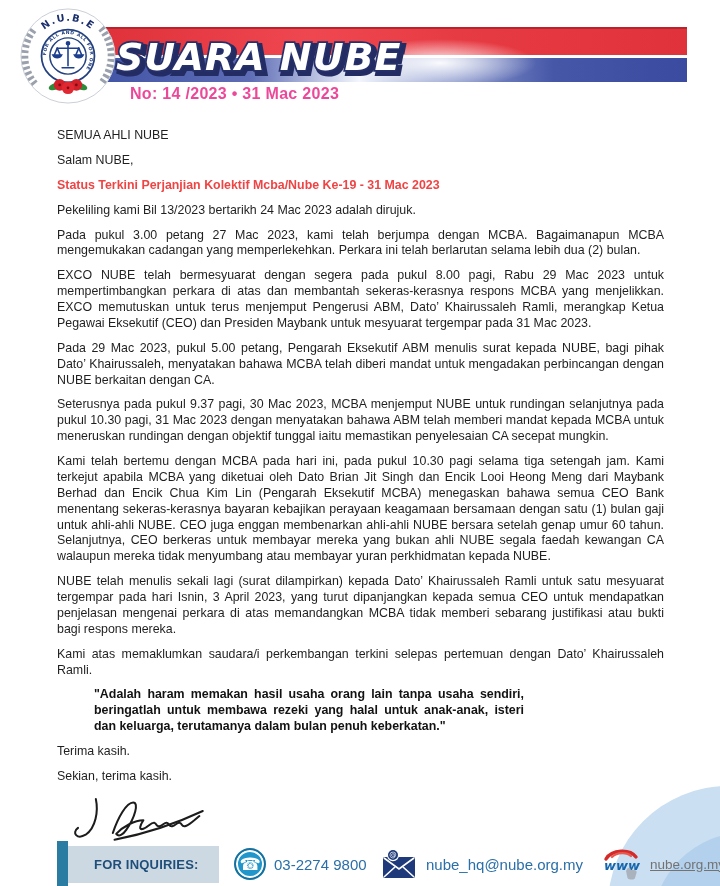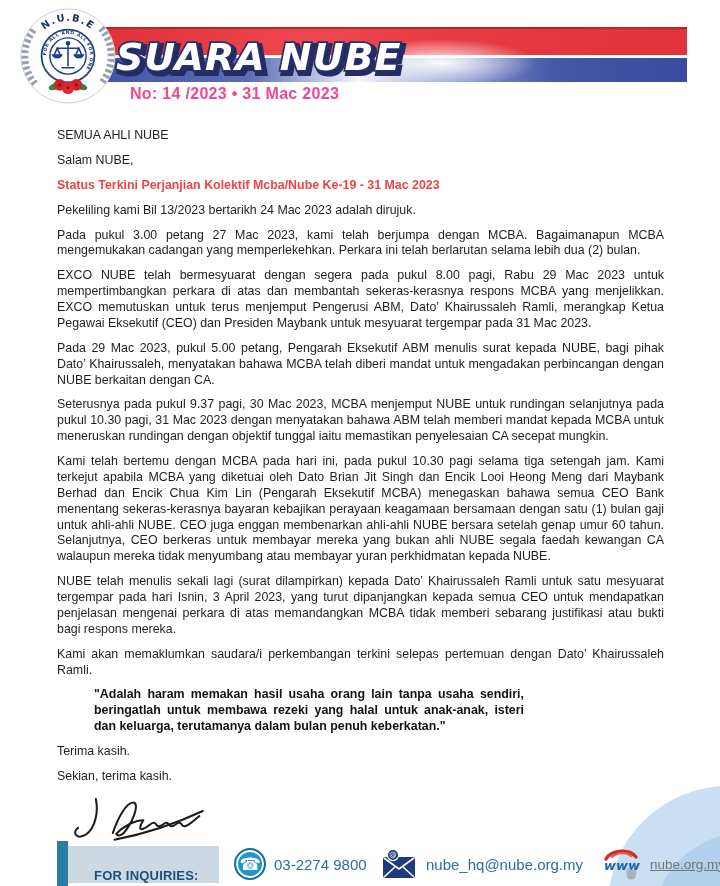--- a/index.html
+++ b/index.html
@@ -60,21 +60,21 @@
     margin-left:37px; margin-right:140px; text-align:justify;
   }
   .signature-svg { display:block; margin:1px 0 2px -4px; }
   .sig-name, .sig-title { font-weight:bold; font-size:12.6px; line-height:16px; color:#1b1b1b; }
 
   
   .footer { position:absolute; left:0; top:841px; width:720px; height:46px; z-index:3; }
   .inq-group { position:absolute; left:57px; top:0; height:46px; display:flex; align-items:center; }
   .inq-bar { width:11px; height:46px; background:#2b7ca3; }
   .inq-box {
-    height:37px; background:#ccd8e2; display:flex; align-items:flex-end;
+    height:37px; background:#ccd8e2; display:flex; align-items:center;
     padding:0 20px 0 26px;
   }
   .inq-label { color:#1f4e79; font-weight:bold; font-size:13px; letter-spacing:.2px; }
 
   .contact { position:absolute; top:0; height:46px; display:flex; align-items:center; gap:8px; }
   .contact-phone { left:234px; }
   .contact-email { left:380px; }
   .contact-web   { left:600px; }
   .contact-text { color:#2a6fa8; font-size:15px; }
   .contact-link { color:#737373; font-size:13.5px; text-decoration:underline; cursor:pointer; }
@@ -152,21 +152,21 @@
     <p class="left">SEMUA AHLI NUBE</p>
     <p class="left">Salam NUBE,</p>
     <p class="left subject">Status Terkini Perjanjian Kolektif Mcba/Nube Ke-19 - 31 Mac 2023</p>
     <p>Pekeliling kami Bil 13/2023 bertarikh 24 Mac 2023 adalah dirujuk.</p>
     <p>Pada pukul 3.00 petang 27 Mac 2023, kami telah berjumpa dengan MCBA. Bagaimanapun MCBA mengemukakan cadangan yang memperlekehkan. Perkara ini telah berlarutan selama lebih dua (2) bulan.</p>
     <p>EXCO NUBE telah bermesyuarat dengan segera pada pukul 8.00 pagi, Rabu 29 Mac 2023 untuk mempertimbangkan perkara di atas dan membantah sekeras-kerasnya respons MCBA yang menjelikkan. EXCO memutuskan untuk terus menjemput Pengerusi ABM, Dato’ Khairussaleh Ramli, merangkap Ketua Pegawai Eksekutif (CEO) dan Presiden Maybank untuk mesyuarat tergempar pada 31 Mac 2023.</p>
     <p>Pada 29 Mac 2023, pukul 5.00 petang, Pengarah Eksekutif ABM menulis surat kepada NUBE, bagi pihak Dato’ Khairussaleh, menyatakan bahawa MCBA telah diberi mandat untuk mengadakan perbincangan dengan NUBE berkaitan dengan CA.</p>
     <p>Seterusnya pada pukul 9.37 pagi, 30 Mac 2023, MCBA menjemput NUBE untuk rundingan selanjutnya pada pukul 10.30 pagi, 31 Mac 2023 dengan menyatakan bahawa ABM telah memberi mandat kepada MCBA untuk meneruskan rundingan dengan objektif tunggal iaitu memastikan penyelesaian CA secepat mungkin.</p>
     <p>Kami telah bertemu dengan MCBA pada hari ini, pada pukul 10.30 pagi selama tiga setengah jam. Kami terkejut apabila MCBA yang diketuai oleh Dato Brian Jit Singh dan Encik Looi Heong Meng dari Maybank Berhad dan Encik Chua Kim Lin (Pengarah Eksekutif MCBA) menegaskan bahawa semua CEO Bank menentang sekeras-kerasnya bayaran kebajikan perayaan keagamaan bersamaan dengan satu (1) bulan gaji untuk ahli-ahli NUBE. CEO juga enggan membenarkan ahli-ahli NUBE bersara setelah genap umur 60 tahun. Selanjutnya, CEO berkeras untuk membayar mereka yang bukan ahli NUBE segala faedah kewangan CA walaupun mereka tidak menyumbang atau membayar yuran perkhidmatan kepada NUBE.</p>
     <p>NUBE telah menulis sekali lagi (surat dilampirkan) kepada Dato’ Khairussaleh Ramli untuk satu mesyuarat tergempar pada hari Isnin, 3 April 2023, yang turut dipanjangkan kepada semua CEO untuk mendapatkan penjelasan mengenai perkara di atas memandangkan MCBA tidak memberi sebarang justifikasi atau bukti bagi respons mereka.</p>
-    <p>Kami akan memaklumkan saudara/i perkembangan terkini selepas pertemuan dengan Dato’ Khairussaleh Ramli.</p>
+    <p>Kami atas memaklumkan saudara/i perkembangan terkini selepas pertemuan dengan Dato’ Khairussaleh Ramli.</p>
     <p class="quote">"Adalah haram memakan hasil usaha orang lain tanpa usaha sendiri, beringatlah untuk membawa rezeki yang halal untuk anak-anak, isteri dan keluarga, terutamanya dalam bulan penuh keberkatan."</p>
     <p class="left">Terima kasih.</p>
     <p class="left">Sekian, terima kasih.</p>
 
     <svg class="signature-svg" width="185" height="56" viewBox="0 0 185 66">
       <g fill="none" stroke="#1c1c1c" stroke-width="2.4" stroke-linecap="round" stroke-linejoin="round">
         <path d="M34 6 C37 20 34 40 22 48 C12 54 5 46 13 40"></path>
         <path d="M54 46 C60 28 70 10 78 10 C85 10 80 28 70 42 C66 48 61 51 58 47 C66 38 80 31 90 31 C86 37 84 43 90 41 C96 39 99 33 103 34 C106 35 105 39 109 38 C113 37 115 33 118 34 C121 35 120 39 124 38 C128 37 130 33 133 34 C136 35 135 39 139 38 C143 37 146 34 150 31 L156 26"></path>
         <path d="M56 54 C86 48 126 36 160 20"></path>
       </g>

